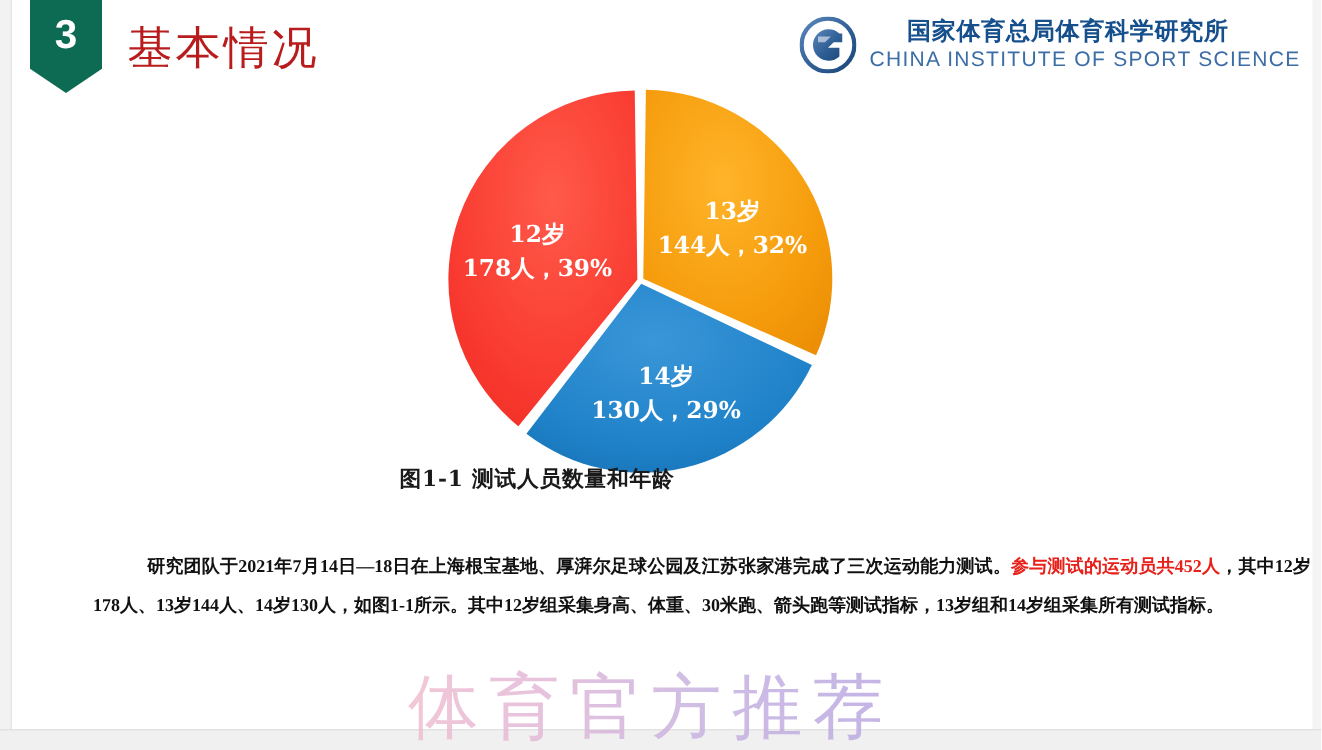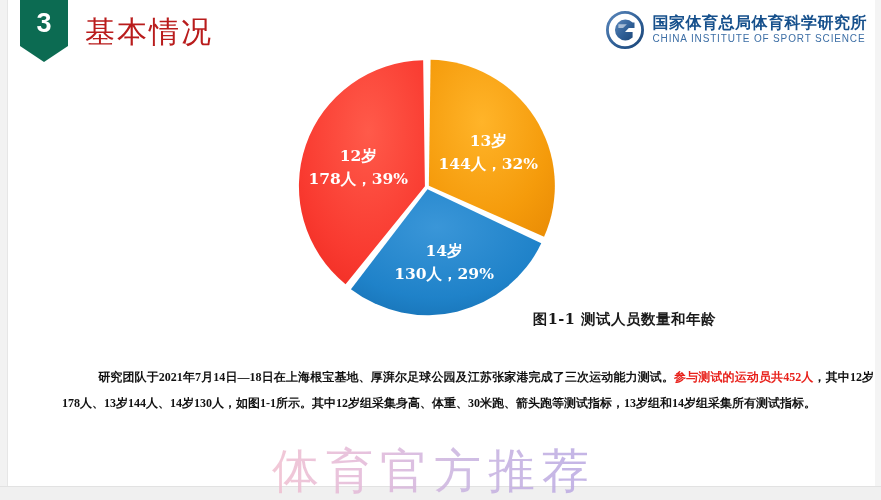--- a/index.html
+++ b/index.html
@@ -101,23 +101,24 @@
     justify-content: center;
     line-height: 1.05;
   }
   .logo-cn {
     font-size: 16px;
     font-weight: bold;
     color: #16508c;
     letter-spacing: 0.5px;
     white-space: nowrap;
     font-family: "DejaVu Sans", "Liberation Sans", sans-serif;
+    margin-left: 25px;
   }
   .logo-en {
-    font-size: 10px;
+    font-size: 14px;
     color: #3c6ea5;
     letter-spacing: 0.85px;
     white-space: nowrap;
     margin-top: 2px;
     font-family: "Liberation Sans", sans-serif;
   }
 
   
   #chart-area {
     position: absolute;
@@ -138,21 +139,21 @@
     font-weight: bold;
     font-size: 15.5px;
     text-anchor: middle;
   }
 
   .chart-caption {
     position: absolute;
     left: 0;
     top: 310px;
     width: 716px;
-    text-align: right;
+    text-align: center;
     font-size: 14.5px;
     font-weight: bold;
     color: #1a1a1a;
     font-family: "DejaVu Serif", "Liberation Serif", serif;
     letter-spacing: 0.5px;
   }
 
   
   #body-text {
     position: absolute;

